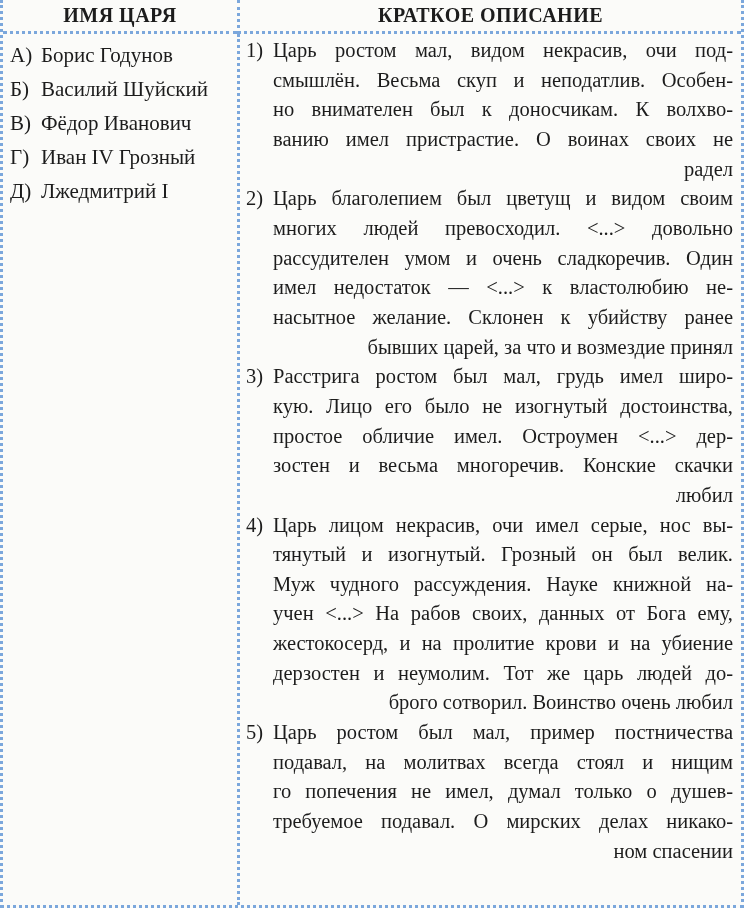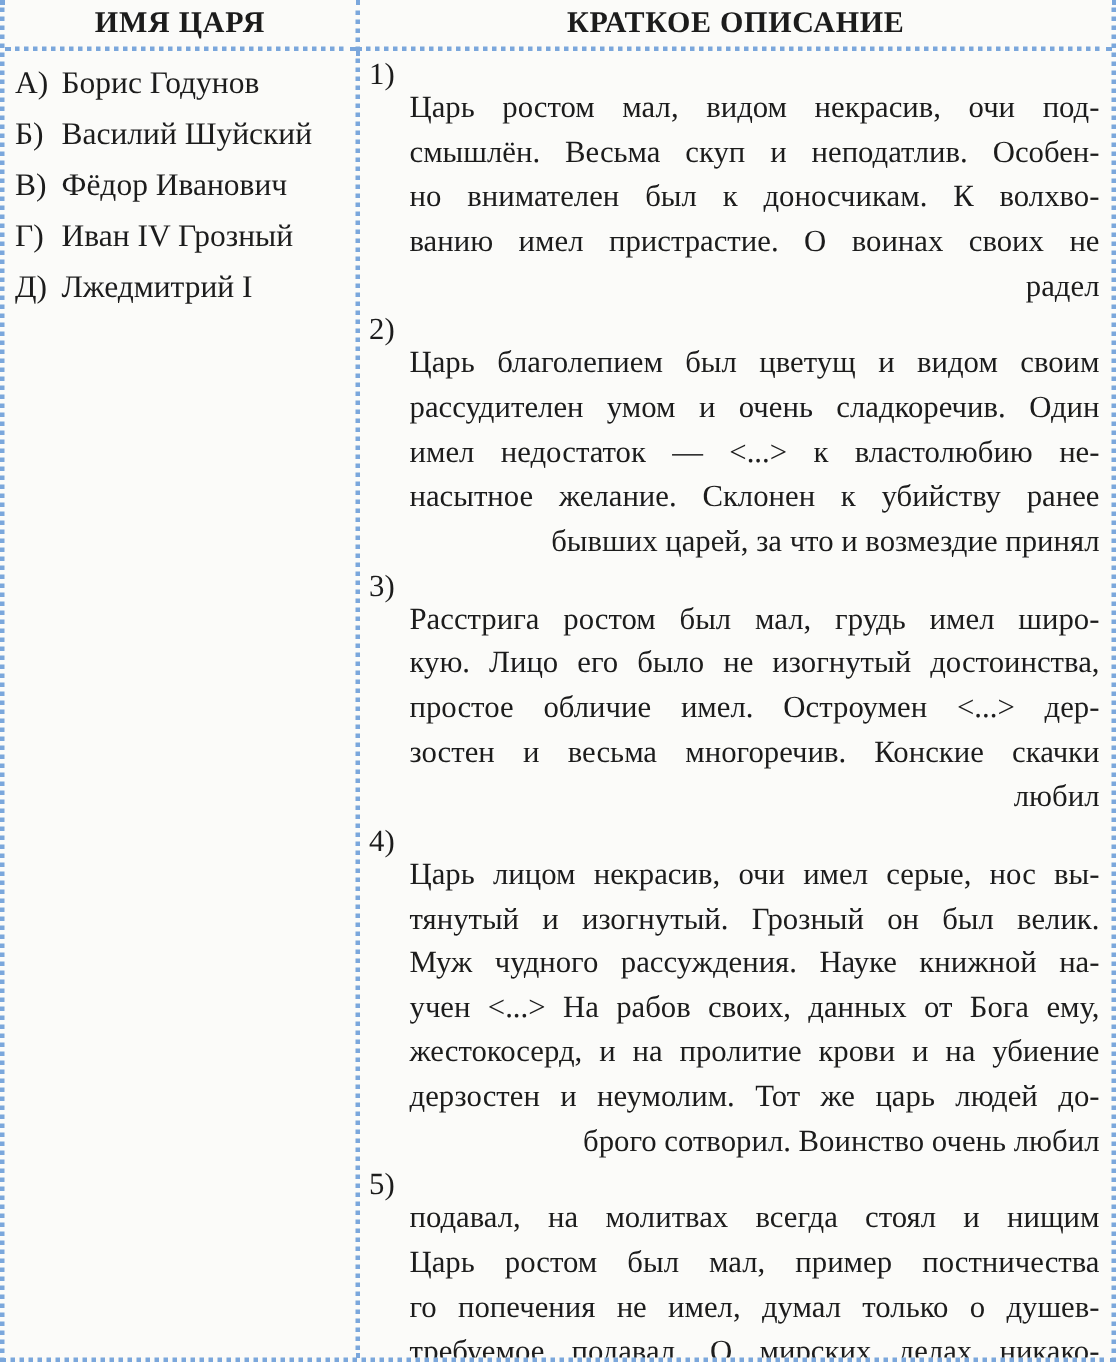--- a/index.html
+++ b/index.html
@@ -64,21 +64,20 @@
     flex: 0 0 33px;
     width: 33px;
     padding-left: 6px;
     box-sizing: border-box;
     line-height: 29.65px;
   }
   .desc-lines {
     flex: 1 1 auto;
     min-width: 0;
     padding-right: 8px;
-    margin-top: 22px;
   }
   .dl {
     line-height: 29.65px;
     white-space: nowrap;
     text-align: right;
   }
   .dl.just {
     white-space: normal;
     text-align: justify;
     text-align-last: justify;
@@ -120,20 +119,21 @@
           <div class="dl just">смышлён. Весьма скуп и неподатлив. Особен-</div>
           <div class="dl just">но внимателен был к доносчикам. К волхво-</div>
           <div class="dl just">ванию имел пристрастие. О воинах своих не</div>
           <div class="dl">радел</div>
         </div>
       </div>
       <div class="desc-item">
         <div class="num">2)</div>
         <div class="desc-lines">
           <div class="dl just">Царь благолепием был цветущ и видом своим</div>
+          <div class="dl just">многих людей превосходил. &lt;...&gt; довольно</div>
           <div class="dl just">рассудителен умом и очень сладкоречив. Один</div>
           <div class="dl just">имел недостаток — &lt;...&gt; к властолюбию не-</div>
           <div class="dl just">насытное желание. Склонен к убийству ранее</div>
           <div class="dl">бывших царей, за что и возмездие принял</div>
         </div>
       </div>
       <div class="desc-item">
         <div class="num">3)</div>
         <div class="desc-lines">
           <div class="dl just">Расстрига ростом был мал, грудь имел широ-</div>
@@ -151,21 +151,21 @@
           <div class="dl just">Муж чудного рассуждения. Науке книжной на-</div>
           <div class="dl just">учен &lt;...&gt; На рабов своих, данных от Бога ему,</div>
           <div class="dl just">жестокосерд, и на пролитие крови и на убиение</div>
           <div class="dl just">дерзостен и неумолим. Тот же царь людей до-</div>
           <div class="dl">брого сотворил. Воинство очень любил</div>
         </div>
       </div>
       <div class="desc-item">
         <div class="num">5)</div>
         <div class="desc-lines">
+          <div class="dl just">Царь ростом был мал, пример постничества</div>
           <div class="dl just">подавал, на молитвах всегда стоял и нищим</div>
-          <div class="dl just">Царь ростом был мал, пример постничества</div>
           <div class="dl just">го попечения не имел, думал только о душев-</div>
           <div class="dl just">требуемое подавал. О мирских делах никако-</div>
           <div class="dl">ном спасении</div>
         </div>
       </div>
     </div>
 </div>
 
 </body></html>

